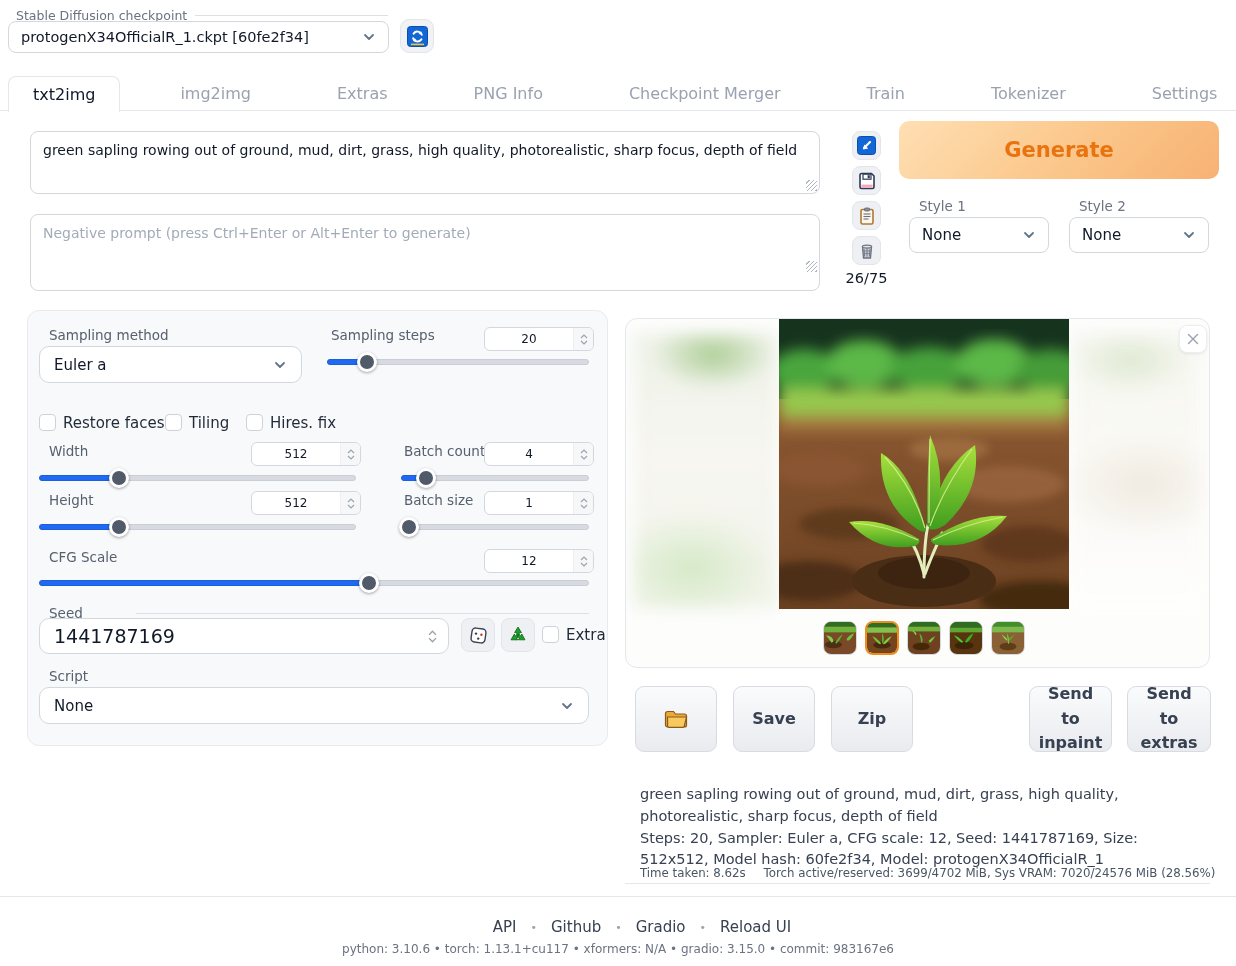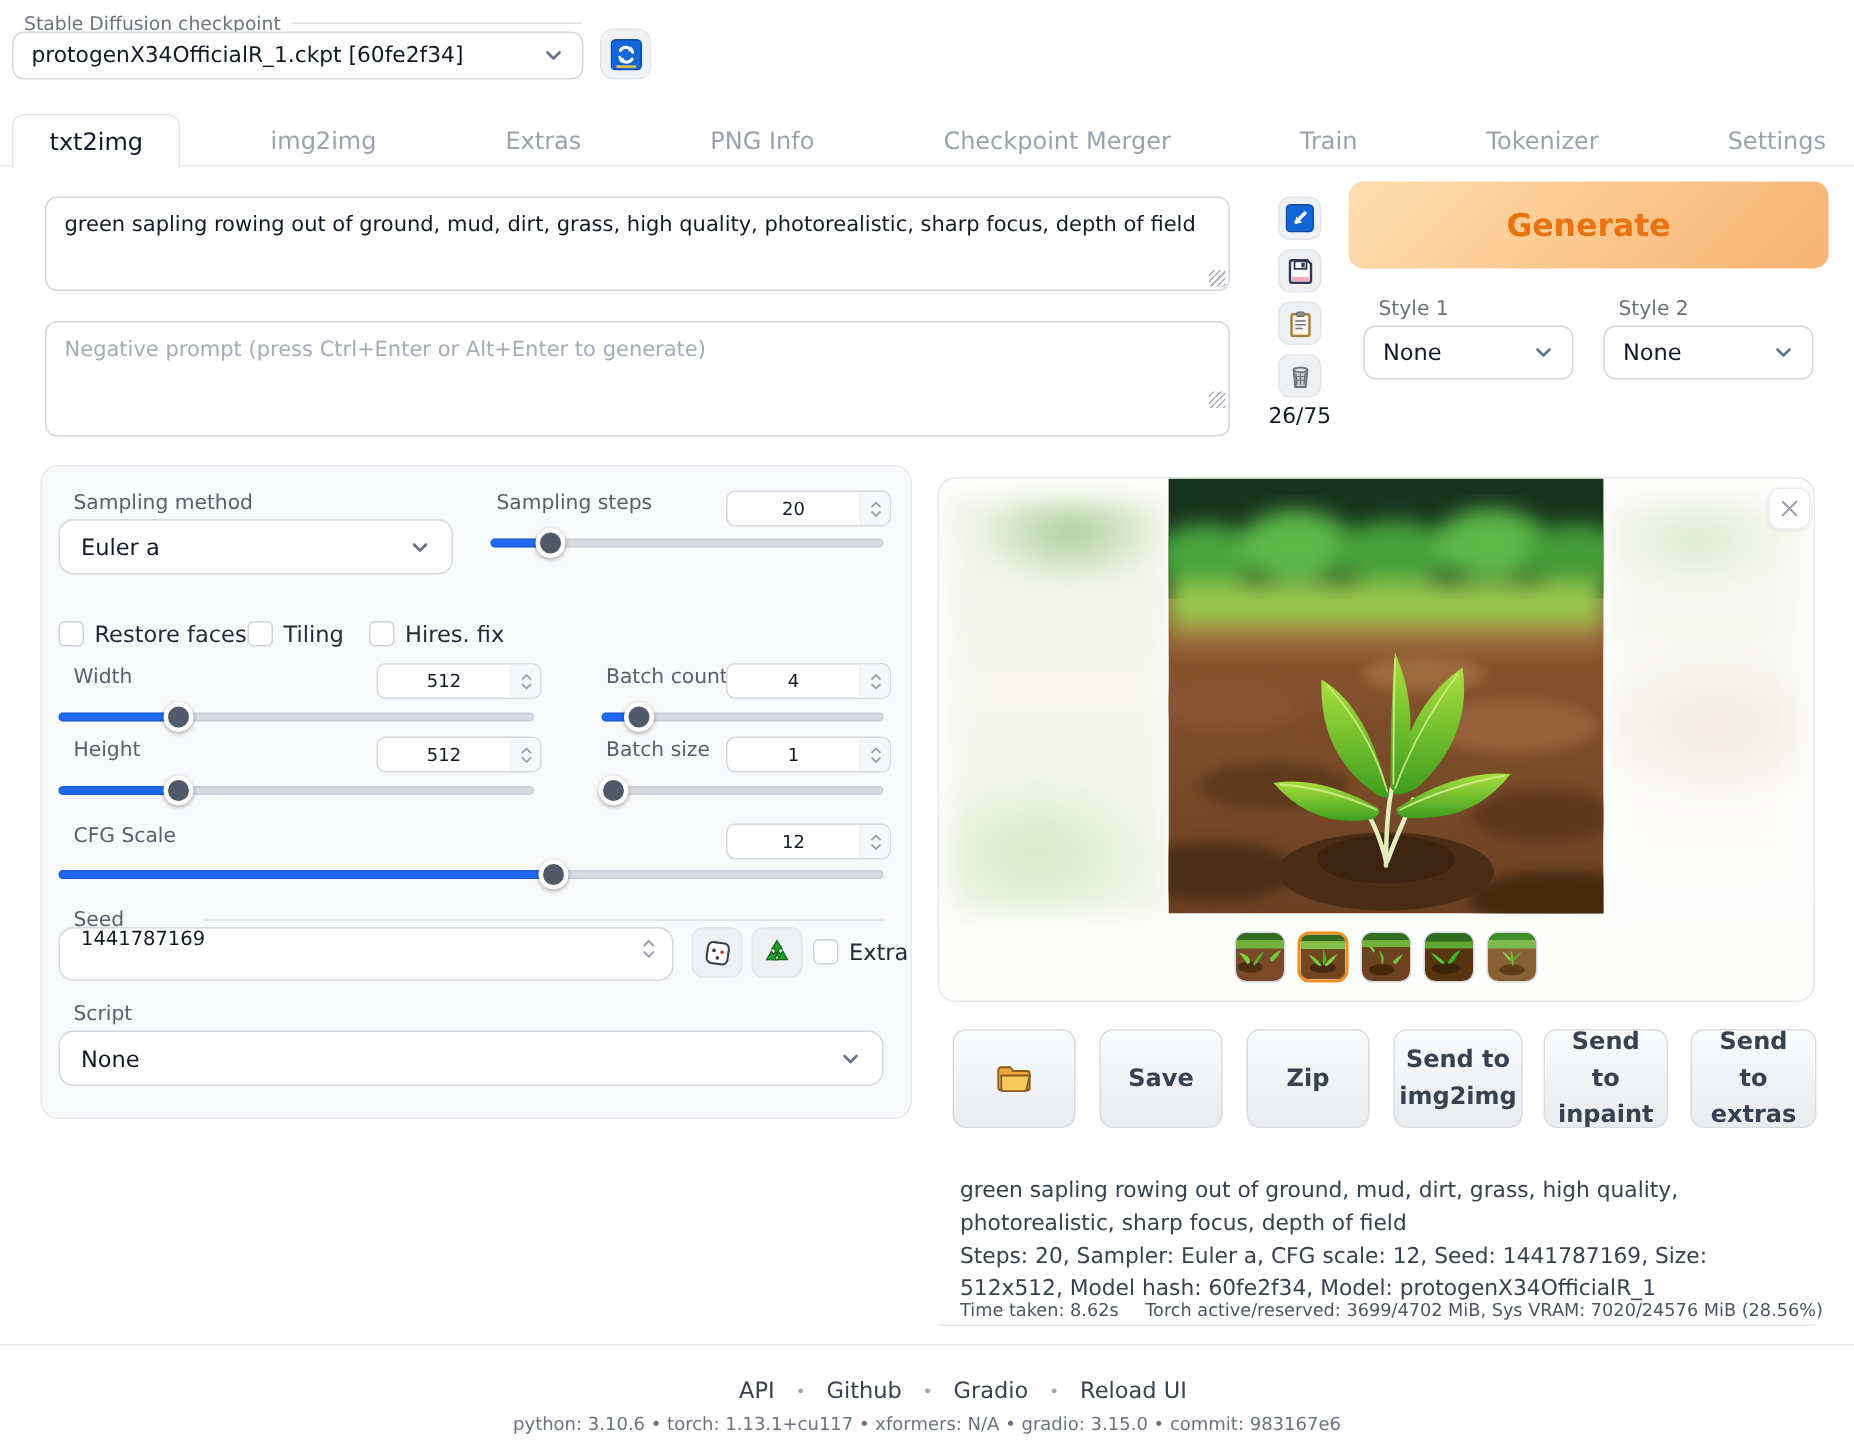--- a/index.html
+++ b/index.html
@@ -45,21 +45,21 @@
   .num-input { position:absolute; width:110px; height:24px; background:#fff; border:1px solid #d3d7de; border-radius:6px; display:flex; align-items:center; cursor:text; }
   .num-input .nval { flex:1; text-align:center; font-size:12px; color:#111827; }
   .spin { width:20px; height:100%; display:flex; flex-direction:column; align-items:center; justify-content:center; gap:1px; border-left:1px solid #eceef2; background:#f6f7f9; border-radius:0 5px 5px 0; cursor:pointer; }
   .slider { position:absolute; height:6px; background:#d7dae0; border:1px solid #c9cdd5; border-radius:4px; cursor:pointer; }
   .slider .fill { position:absolute; left:-1px; top:-1px; height:6px; background:#2069f2; border:1px solid #1c5fd9; border-radius:4px 0 0 4px; }
   .slider .thumb { position:absolute; top:50%; width:20px; height:20px; background:#515a68; border:3px solid #fff; border-radius:50%; transform:translate(-50%,-50%); box-shadow:0 1px 3px rgba(0,0,0,.35); cursor:grab; }
   .checkbox { position:absolute; width:17px; height:17px; background:#fff; border:1px solid #ccd1da; border-radius:4px; cursor:pointer; }
   .cb-label { position:absolute; font-size:15px; color:#1f2937; cursor:pointer; white-space:nowrap; }
   .label-line { position:absolute; display:flex; align-items:center; font-size:13.5px; color:#56606e; }
   .label-line .line { flex:1; height:1px; background:#dde0e6; margin-left:8px; }
-  .seed-input { position:absolute; background:#fff; border:1px solid #d3d7de; border-radius:10px; display:flex; align-items:flex-start; padding:0 0 0 14px; font-size:13px; color:#111827; }
+  .seed-input { position:absolute; background:#fff; border:1px solid #d3d7de; border-radius:10px; display:flex; align-items:center; padding:0 0 0 14px; font-size:19px; color:#111827; }
   .seed-input .sval { flex:1; }
   .icon-btn { position:absolute; width:34px; height:34px; background:#eef0f4; border:1px solid #e2e5ea; border-radius:8px; display:flex; align-items:center; justify-content:center; cursor:pointer; }
 
   
   .gallery { position:absolute; left:625px; top:318px; width:585px; height:350px; background:#fdfdfc; border:1px solid #e5e7eb; border-radius:12px; overflow:hidden; }
   .blur-side { position:absolute; top:14px; height:276px; filter:blur(7px); border-radius:6px; }
   .blur-left { left:8px; width:144px;
       background: radial-gradient(90px 50px at 55% 8%, rgba(110,170,70,.5), transparent 70%),
                   radial-gradient(120px 80px at 40% 85%, rgba(190,225,170,.55), transparent 70%),
                   linear-gradient(180deg,#eef2e8 0%,#f7f6f1 45%,#f1f4ea 100%); }
@@ -479,21 +479,20 @@
   </div>
 
   <button class="action-btn" style="left:635px; width:82px;">
     <svg width="24" height="20" viewBox="0 0 24 20">
       <path d="M1.5 4.5a2 2 0 0 1 2-2h6l2 2.5h9a2 2 0 0 1 2 2v9a2 2 0 0 1-2 2h-17a2 2 0 0 1-2-2z" fill="#eda83c" stroke="#8a5a1a" stroke-width="1.2"></path>
       <path d="M3.5 8h19l-2.2 9.2a1.6 1.6 0 0 1-1.6 1.2H5.2a1.6 1.6 0 0 1-1.6-1.3z" fill="#f8c95e" stroke="#8a5a1a" stroke-width="1.2"></path>
     </svg>
   </button>
   <button class="action-btn" style="left:733px; width:82px;">Save</button>
   <button class="action-btn" style="left:831px; width:82px;">Zip</button>
-  <button class="action-btn" style="left:929px; width:86px; padding:0 10px;">Send to img2img</button>
   <button class="action-btn" style="left:1029px; width:83px; padding:0 10px;">Send to inpaint</button>
   <button class="action-btn" style="left:1127px; width:84px; padding:0 12px;">Send to extras</button>
 
   <div class="gen-info">
     <div>green sapling rowing out of ground, mud, dirt, grass, high quality, photorealistic, sharp focus, depth of field</div>
     <div class="params">Steps: 20, Sampler: Euler a, CFG scale: 12, Seed: 1441787169, Size: 512x512, Model hash: 60fe2f34, Model: protogenX34OfficialR_1</div>
   </div>
   <div class="perf-line">
     <span>Time taken: 8.62s</span>
     <span>Torch active/reserved: 3699/4702 MiB, Sys VRAM: 7020/24576 MiB (28.56%)</span>

